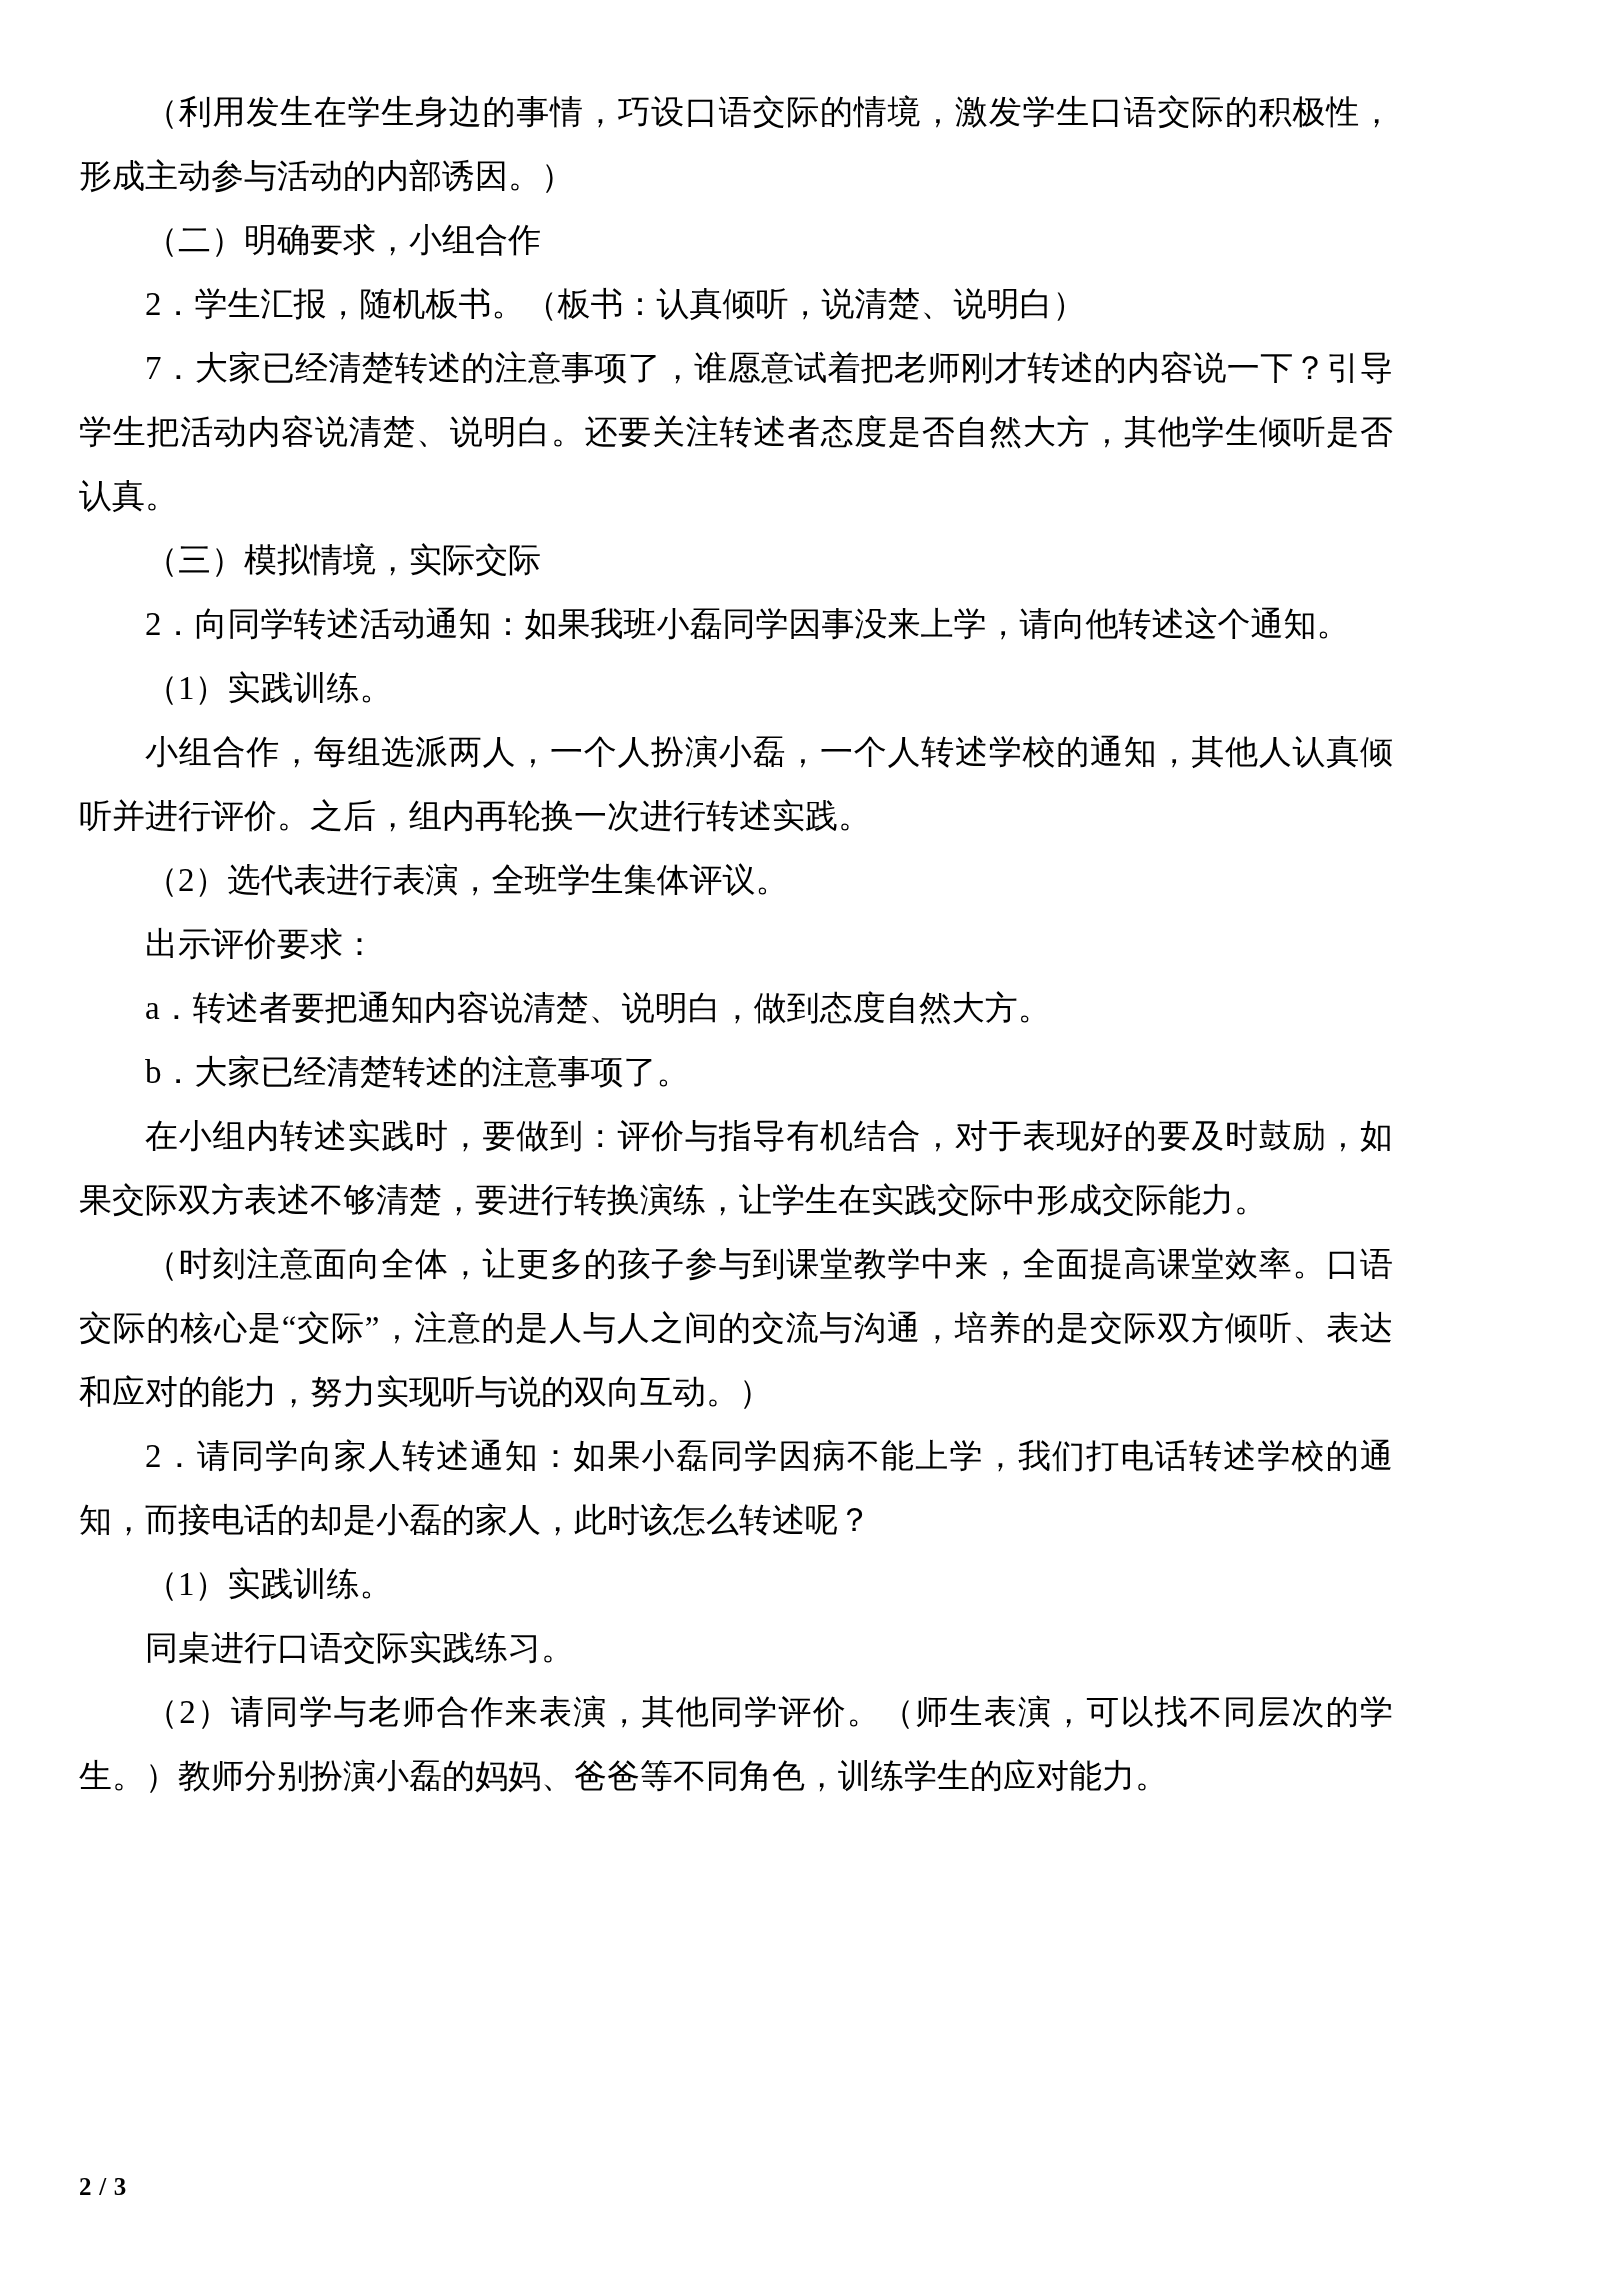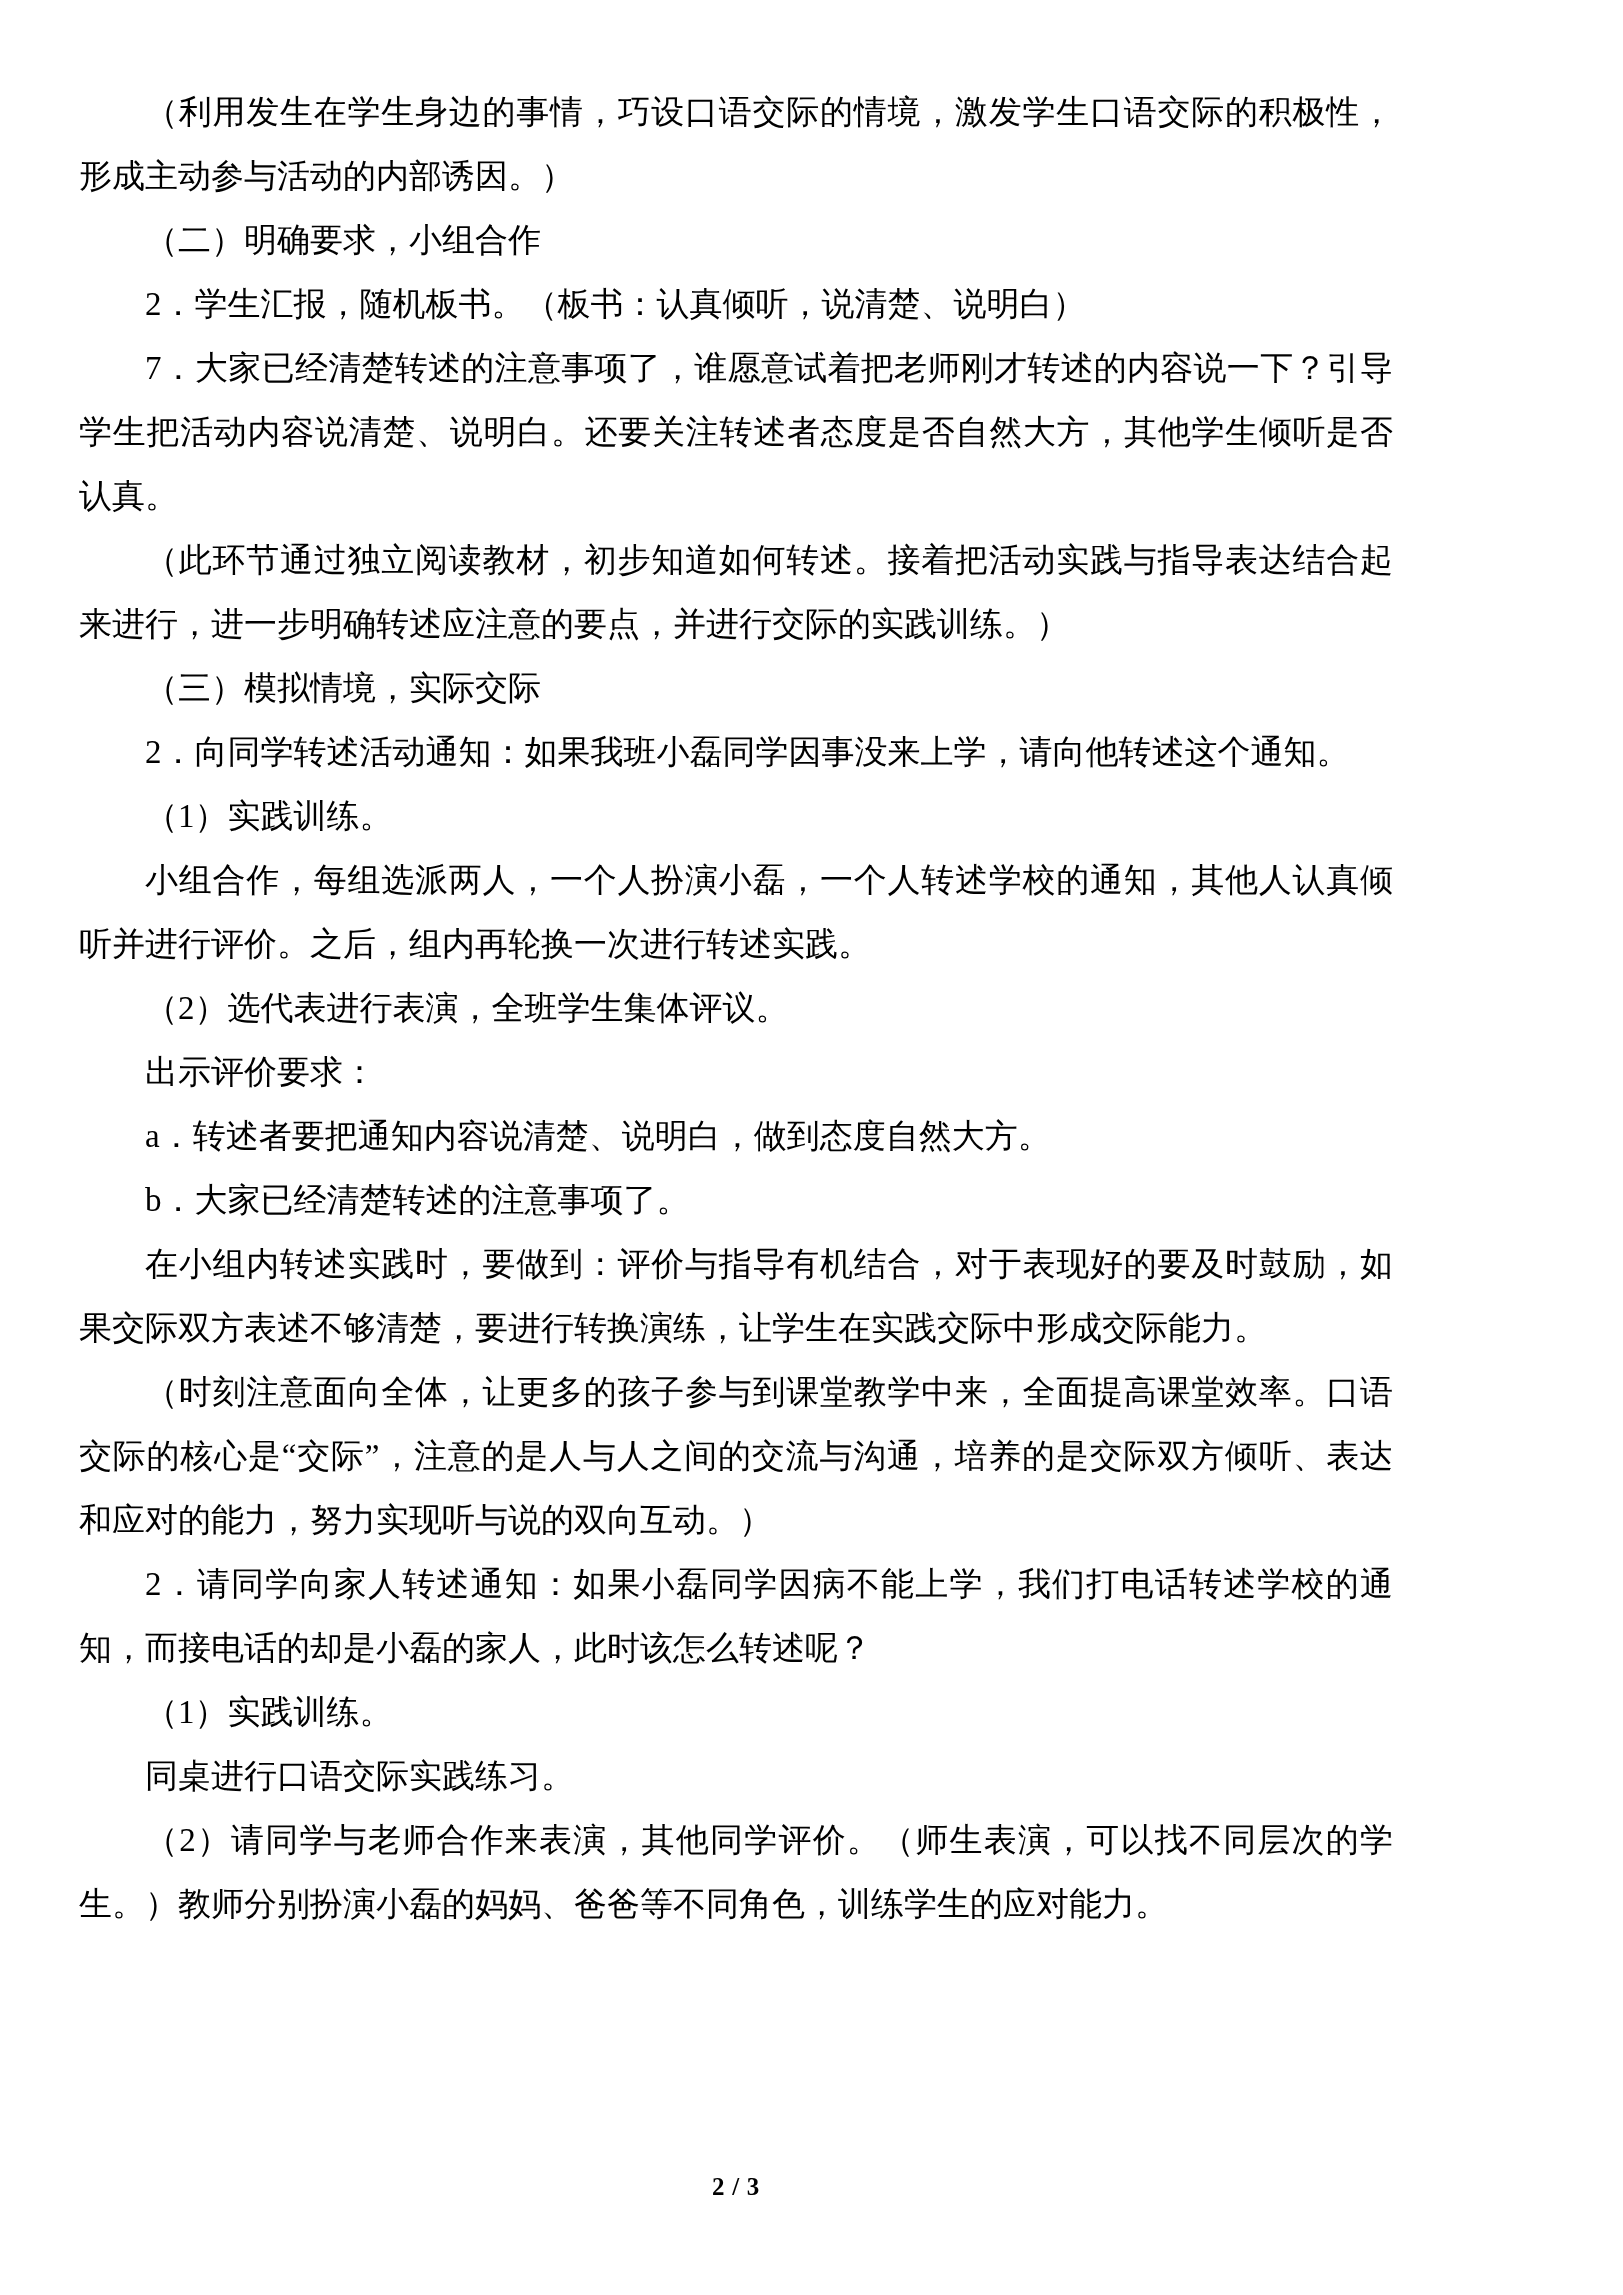--- a/index.html
+++ b/index.html
@@ -38,40 +38,38 @@
       text-align: justify;
       text-justify: inter-ideograph;
       word-break: break-all;
       color: #000000;
     }
     .page-footer {
       position: absolute;
       left: 65px;
       top: 2173px;
       width: 1314px;
-      text-align: center;
     }
     .page-number {
       font-size: 25px;
       font-weight: bold;
       color: #000000;
       letter-spacing: 0.7px;
     }
   </style>
 </head>
 <body>
 
 <div class="page">
 
   <div class="page-content">
     <p class="doc-paragraph">（利用发生在学生身边的事情，巧设口语交际的情境，激发学生口语交际的积极性，形成主动参与活动的内部诱因。）</p>
     <p class="doc-paragraph">（二）明确要求，小组合作</p>
     <p class="doc-paragraph">2．学生汇报，随机板书。（板书：认真倾听，说清楚、说明白）</p>
     <p class="doc-paragraph">7．大家已经清楚转述的注意事项了，谁愿意试着把老师刚才转述的内容说一下？引导学生把活动内容说清楚、说明白。还要关注转述者态度是否自然大方，其他学生倾听是否认真。</p>
-    <p class="doc-paragraph">（此环节通过独立阅读教材，初步知道如何转述。接着把活动实践与指导表达结合起来进行，进一步明确转述应注意的要点，并进行交际的实践训练。）</p>
     <p class="doc-paragraph">（三）模拟情境，实际交际</p>
     <p class="doc-paragraph">2．向同学转述活动通知：如果我班小磊同学因事没来上学，请向他转述这个通知。</p>
     <p class="doc-paragraph">（1）实践训练。</p>
     <p class="doc-paragraph">小组合作，每组选派两人，一个人扮演小磊，一个人转述学校的通知，其他人认真倾听并进行评价。之后，组内再轮换一次进行转述实践。</p>
     <p class="doc-paragraph">（2）选代表进行表演，全班学生集体评议。</p>
     <p class="doc-paragraph">出示评价要求：</p>
     <p class="doc-paragraph">a．转述者要把通知内容说清楚、说明白，做到态度自然大方。</p>
     <p class="doc-paragraph">b．大家已经清楚转述的注意事项了。</p>
     <p class="doc-paragraph">在小组内转述实践时，要做到：评价与指导有机结合，对于表现好的要及时鼓励，如果交际双方表述不够清楚，要进行转换演练，让学生在实践交际中形成交际能力。</p>
     <p class="doc-paragraph">（时刻注意面向全体，让更多的孩子参与到课堂教学中来，全面提高课堂效率。口语交际的核心是“交际”，注意的是人与人之间的交流与沟通，培养的是交际双方倾听、表达和应对的能力，努力实现听与说的双向互动。）</p>

